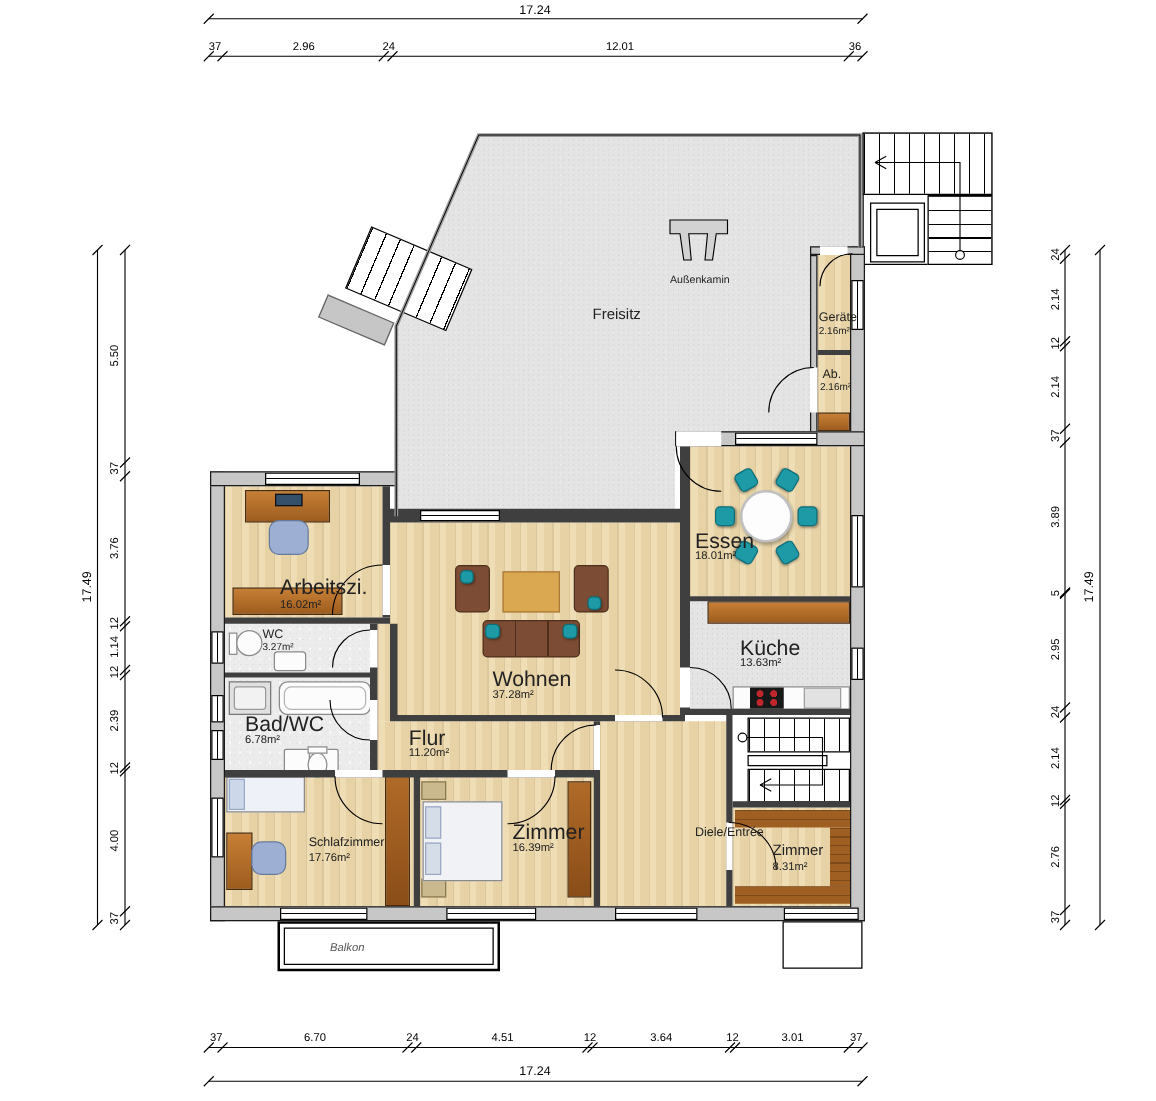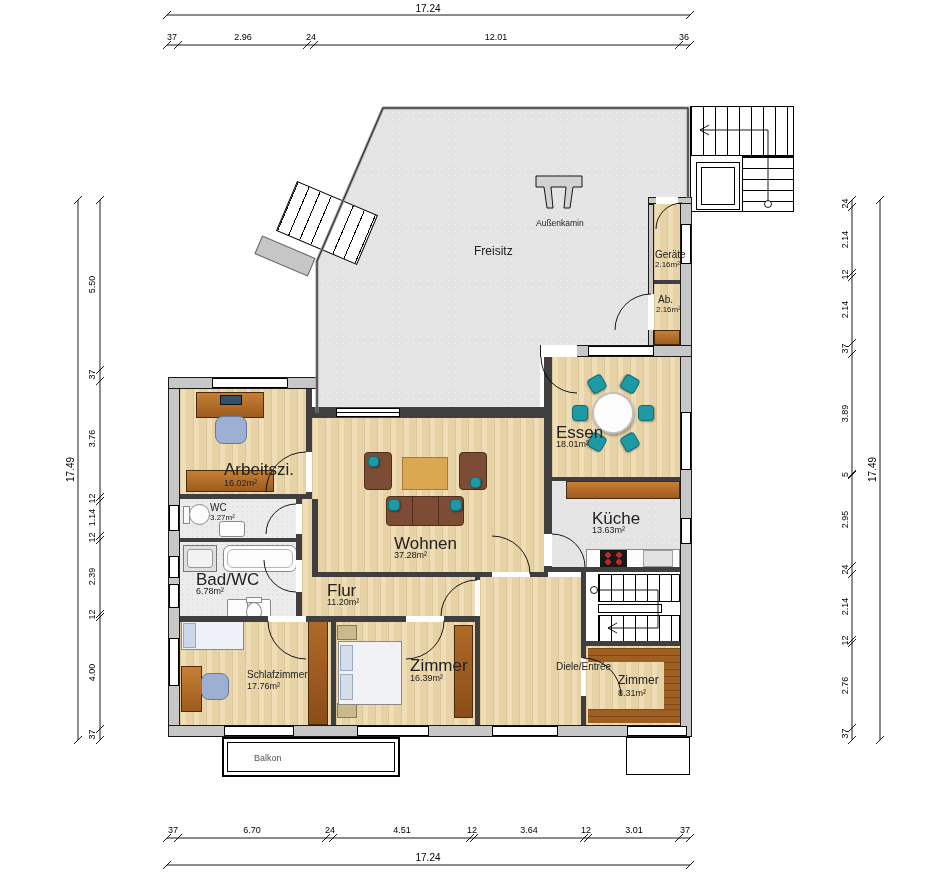--- a/index.html
+++ b/index.html
@@ -290,21 +290,21 @@
   <div class="alab z6" style="left:247px;top:681px;">17.76m²</div>
 
   <div class="rlab z6" style="left:410px;top:660px;">Zimmer</div>
   <div class="alab z6" style="left:410px;top:673px;">16.39m²</div>
 
   <div class="rlab slab z6" style="left:523px;top:661px;margin-left:33px;">Diele/Entrée</div>
 
   <div class="rlab z6" style="left:618px;top:674px;font-size:12px;">Zimmer</div>
   <div class="alab z6" style="left:618px;top:688px;">8.31m²</div>
 
-  <div class="alab z6" style="left:254px;top:753px;color:#555;">Balkon</div>
+  <div class="alab z6" style="left:264px;top:753px;color:#555;font-style:italic;">Balkon</div>
 
   <div class="dlab dlab-big z6" style="left:408px;top:3px;width:40px;">17.24</div>
   <div class="dlab z6" style="left:152px;top:32px;width:40px;">37</div>
   <div class="dlab z6" style="left:223px;top:32px;width:40px;">2.96</div>
   <div class="dlab z6" style="left:291px;top:32px;width:40px;">24</div>
   <div class="dlab z6" style="left:476px;top:32px;width:40px;">12.01</div>
   <div class="dlab z6" style="left:664px;top:32px;width:40px;">36</div>
 
   <div class="dlab z6" style="left:153px;top:825px;width:40px;">37</div>
   <div class="dlab z6" style="left:232px;top:825px;width:40px;">6.70</div>

